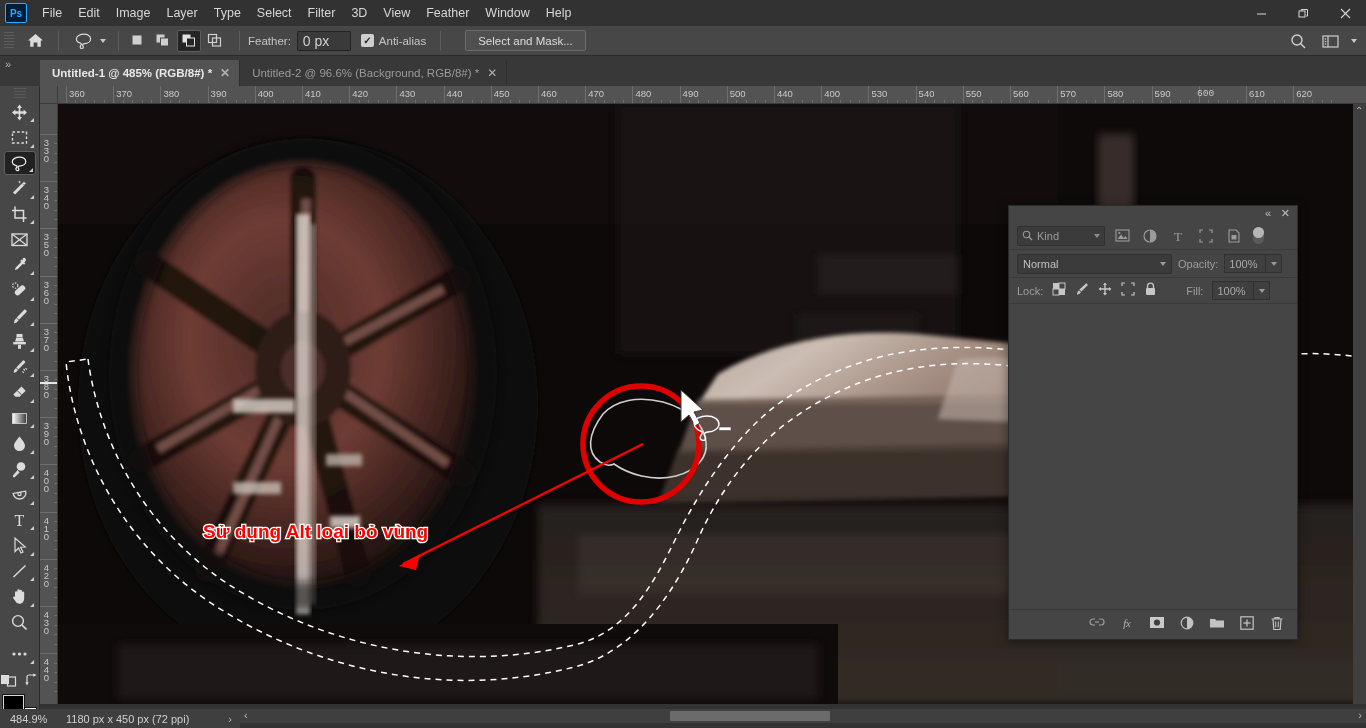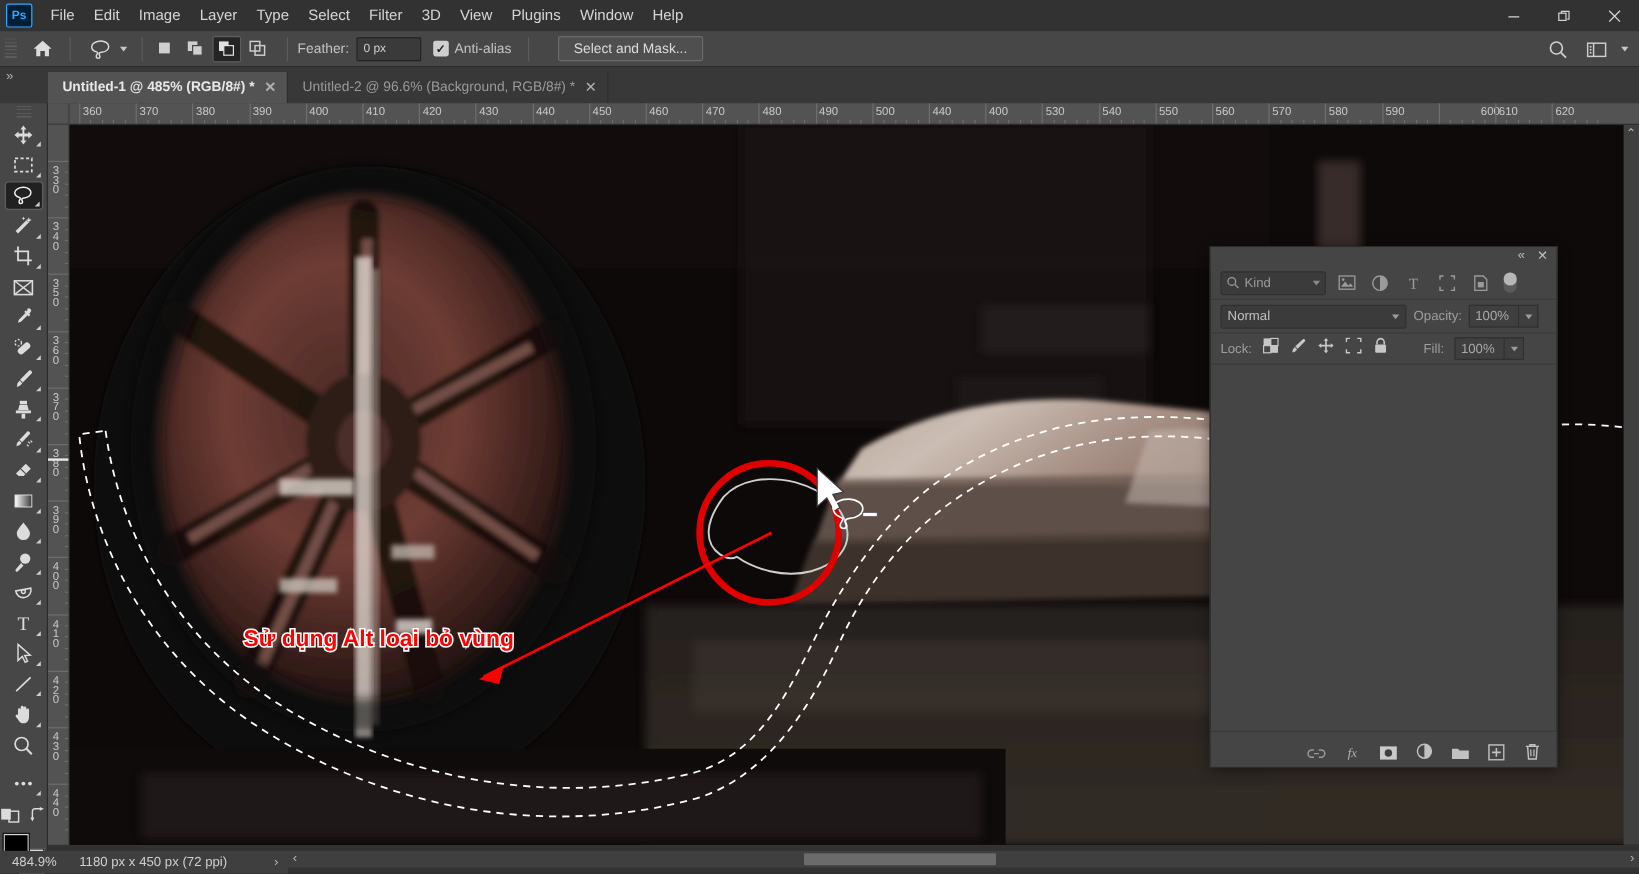--- a/index.html
+++ b/index.html
@@ -57,21 +57,21 @@
            border-top: 4px solid #c8c8c8; }
   .selmodes { display: flex; gap: 2px; align-items: center; }
   .selmode {
     width: 24px; height: 22px; display: flex; align-items: center; justify-content: center;
     border: 1px solid transparent; border-radius: 2px;
   }
   .selmode.active { background: #252525; border-color: #5e5e5e; }
   .opt-label { color: #c4c4c4; font-size: 11.5px; margin: 0 6px 0 2px; }
   .opt-input {
     width: 54px; height: 20px; background: #3a3a3a; border: 1px solid #232323;
-    color: #d0d0d0; font-size: 10px; padding: 0 5px; line-height: 18px; border-radius: 1px;
+    color: #d0d0d0; font-size: 14px; padding: 0 5px; line-height: 18px; border-radius: 1px;
   }
   .chk-wrap { display:flex; align-items:center; gap:5px; margin-left: 10px; }
   .chkbox {
     width: 13px; height: 13px; background: #cfcfcf; border-radius: 2px;
     display:flex; align-items:center; justify-content:center; color: #1e1e1e;
     font-size: 10px; font-weight: bold;
   }
   .btn-mask {
     margin-left: 18px; height: 21px; padding: 0 12px; background: #4f4f4f;
     border: 1px solid #6b6b6b; border-radius: 2px; color: #dcdcdc; font-size: 11.5px;
@@ -246,39 +246,39 @@
   .thumb::after {
     content:''; position:absolute; left:0; bottom:0; width:100%; height: 45%;
     background: linear-gradient(0deg, #120a09, rgba(18,10,9,0));
   }
   .layer-name { color: #e4e4e4; font-size: 11.5px; font-style: italic; flex: 1; }
   .panel-footer {
     position: absolute; left: 0; right: 0; bottom: 0; height: 30px; background: #454545;
     border-top: 1px solid #383838; display: flex; align-items: center;
     justify-content: flex-end; gap: 14px; padding-right: 12px;
   }
-  .footer-btn { width: 16px; height: 18px; display:flex; align-items:flex-end; justify-content:center; }
+  .footer-btn { width: 16px; height: 18px; display:flex; align-items:flex-start; justify-content:center; }
 </style>
 </head>
 <body>
 
 <div class="app">
 
   <div class="menubar">
     <div class="ps-logo">Ps</div>
     <div class="menu-item">File</div>
     <div class="menu-item">Edit</div>
     <div class="menu-item">Image</div>
     <div class="menu-item">Layer</div>
     <div class="menu-item">Type</div>
     <div class="menu-item">Select</div>
     <div class="menu-item">Filter</div>
     <div class="menu-item">3D</div>
     <div class="menu-item">View</div>
-    <div class="menu-item">Plugins</div>
+    <div class="menu-item">Feather</div>
     <div class="menu-item">Window</div>
     <div class="menu-item">Help</div>
 
     <div class="win-ctrls">
       <div class="win-btn">
         <svg width="11" height="11" viewBox="0 0 11 11">
             <line x1="1" y1="6" x2="10" y2="6" stroke="#d6d6d6" stroke-width="1"></line>
           </svg>
       </div>
       <div class="win-btn">
@@ -705,21 +705,21 @@
       <div class="rh-minor" style="left: 1065.28px;"></div>
       <div class="rh-minor" style="left: 1074.72px;"></div>
       <div class="rh-minor" style="left: 1084.16px;"></div>
       <div class="rh-tick" style="left: 1093.6px;"></div>
       <div class="rh-lab" style="left: 1096.6px;">590</div>
       <div class="rh-minor" style="left: 1103.04px;"></div>
       <div class="rh-minor" style="left: 1112.48px;"></div>
       <div class="rh-minor" style="left: 1121.92px;"></div>
       <div class="rh-minor" style="left: 1131.36px;"></div>
       <div class="rh-tick" style="left: 1140.8px;"></div>
-      <div class="rh-lab" style="left: 1176px;">600</div>
+      <div class="rh-lab" style="left: 1139px; font-family: Liberation Mono, monospace;">600</div>
       <div class="rh-minor" style="left: 1150.24px;"></div>
       <div class="rh-minor" style="left: 1159.68px;"></div>
       <div class="rh-minor" style="left: 1169.12px;"></div>
       <div class="rh-minor" style="left: 1178.56px;"></div>
       <div class="rh-tick" style="left: 1188px;"></div>
       <div class="rh-lab" style="left: 1191px;">610</div>
       <div class="rh-minor" style="left: 1197.44px;"></div>
       <div class="rh-minor" style="left: 1206.88px;"></div>
       <div class="rh-minor" style="left: 1216.32px;"></div>
       <div class="rh-minor" style="left: 1225.76px;"></div>

